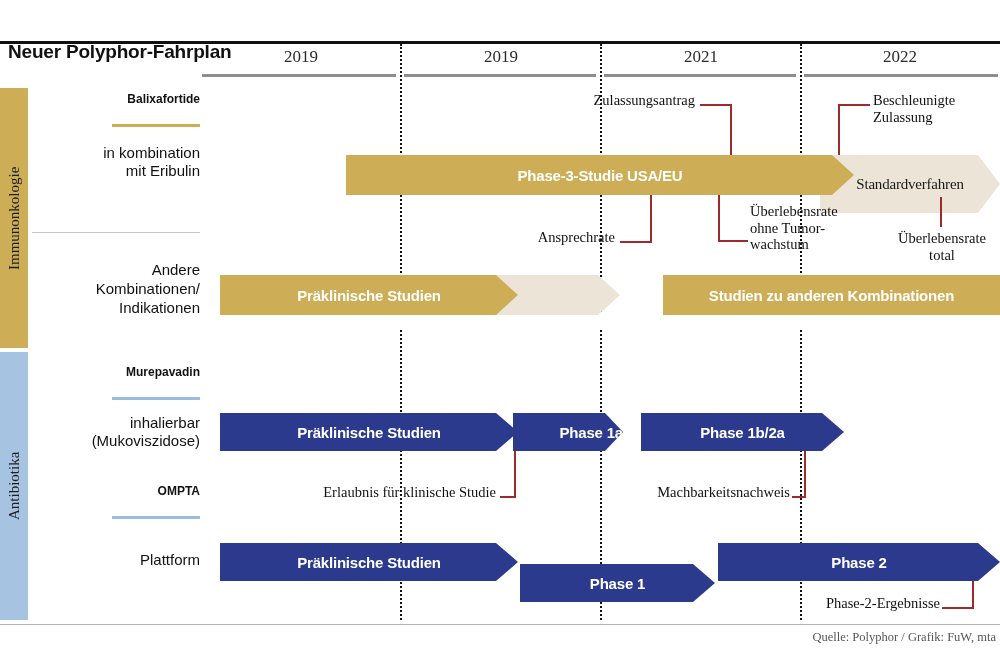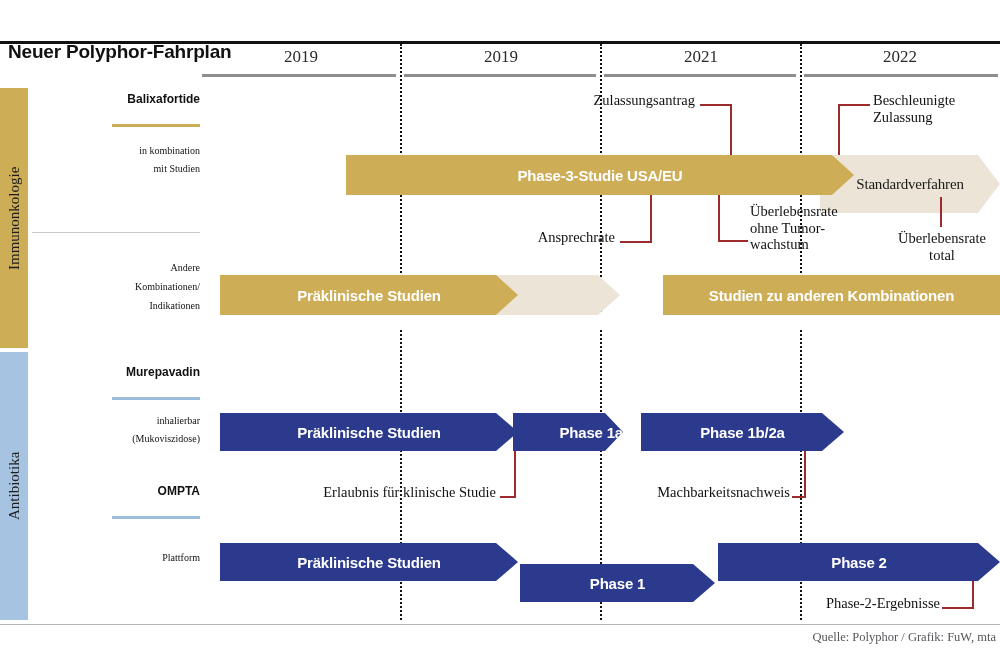--- a/index.html
+++ b/index.html
@@ -48,21 +48,21 @@
     writing-mode: vertical-rl; transform: rotate(180deg);
     text-align: center; font-size: 15px; color: #1d1d1d;
     font-family: "Liberation Serif", serif;
     display: flex; align-items: center; justify-content: center;
   }
   .lbl {
     position: absolute; text-align: right; line-height: 1.12;
     color: #111;
   }
   .lbl-drug { font-size: 12px; font-weight: bold; }
-  .lbl-sub  { font-size: 10px; font-family: Liberation Serif, serif; }
+  .lbl-sub  { font-size: 15px; font-family: Liberation Sans, sans-serif; }
   .underline { position: absolute; height: 3px; }
   .ul-gold { background: #cdad56; }
   .ul-blue { background: #9cbcdd; }
   .ul-thin { height: 1px; background: #c9c9c9; }
 
   
   .bar {
     position: absolute;
     display: flex; align-items: center; justify-content: center;
   }
@@ -131,21 +131,21 @@
 
   <div class="rail rail-gold" style="top:88px;  height:260px;"></div>
   <div class="rail-txt" style="top:88px;  height:260px;">Immunonkologie</div>
 
   <div class="rail rail-blue" style="top:352px; height:268px;"></div>
   <div class="rail-txt" style="top:352px; height:268px;">Antibiotika</div>
 
   <div class="lbl lbl-drug" style="left:40px; top:93px; width:160px;">Balixafortide</div>
   <div class="underline ul-gold" style="left:112px; top:124px; width:88px;"></div>
   <div class="lbl lbl-sub" style="left:40px; top:145px; width:160px;">in kombination</div>
-  <div class="lbl lbl-sub" style="left:40px; top:163px; width:160px;">mit Studien</div>
+  <div class="lbl lbl-sub" style="left:40px; top:163px; width:160px;">mit Eribulin</div>
 
   <div class="underline ul-thin" style="left:32px; top:232px; width:168px;"></div>
 
   <div class="lbl lbl-sub" style="left:30px; top:262px; width:170px;">Andere</div>
   <div class="lbl lbl-sub" style="left:30px; top:281px; width:170px;">Kombinationen/</div>
   <div class="lbl lbl-sub" style="left:30px; top:300px; width:170px;">Indikationen</div>
 
   <div class="lbl lbl-drug" style="left:40px; top:366px; width:160px;">Murepavadin</div>
   <div class="underline ul-blue" style="left:112px; top:397px; width:88px;"></div>
   <div class="lbl lbl-sub" style="left:30px; top:415px; width:170px;">inhalierbar</div>

